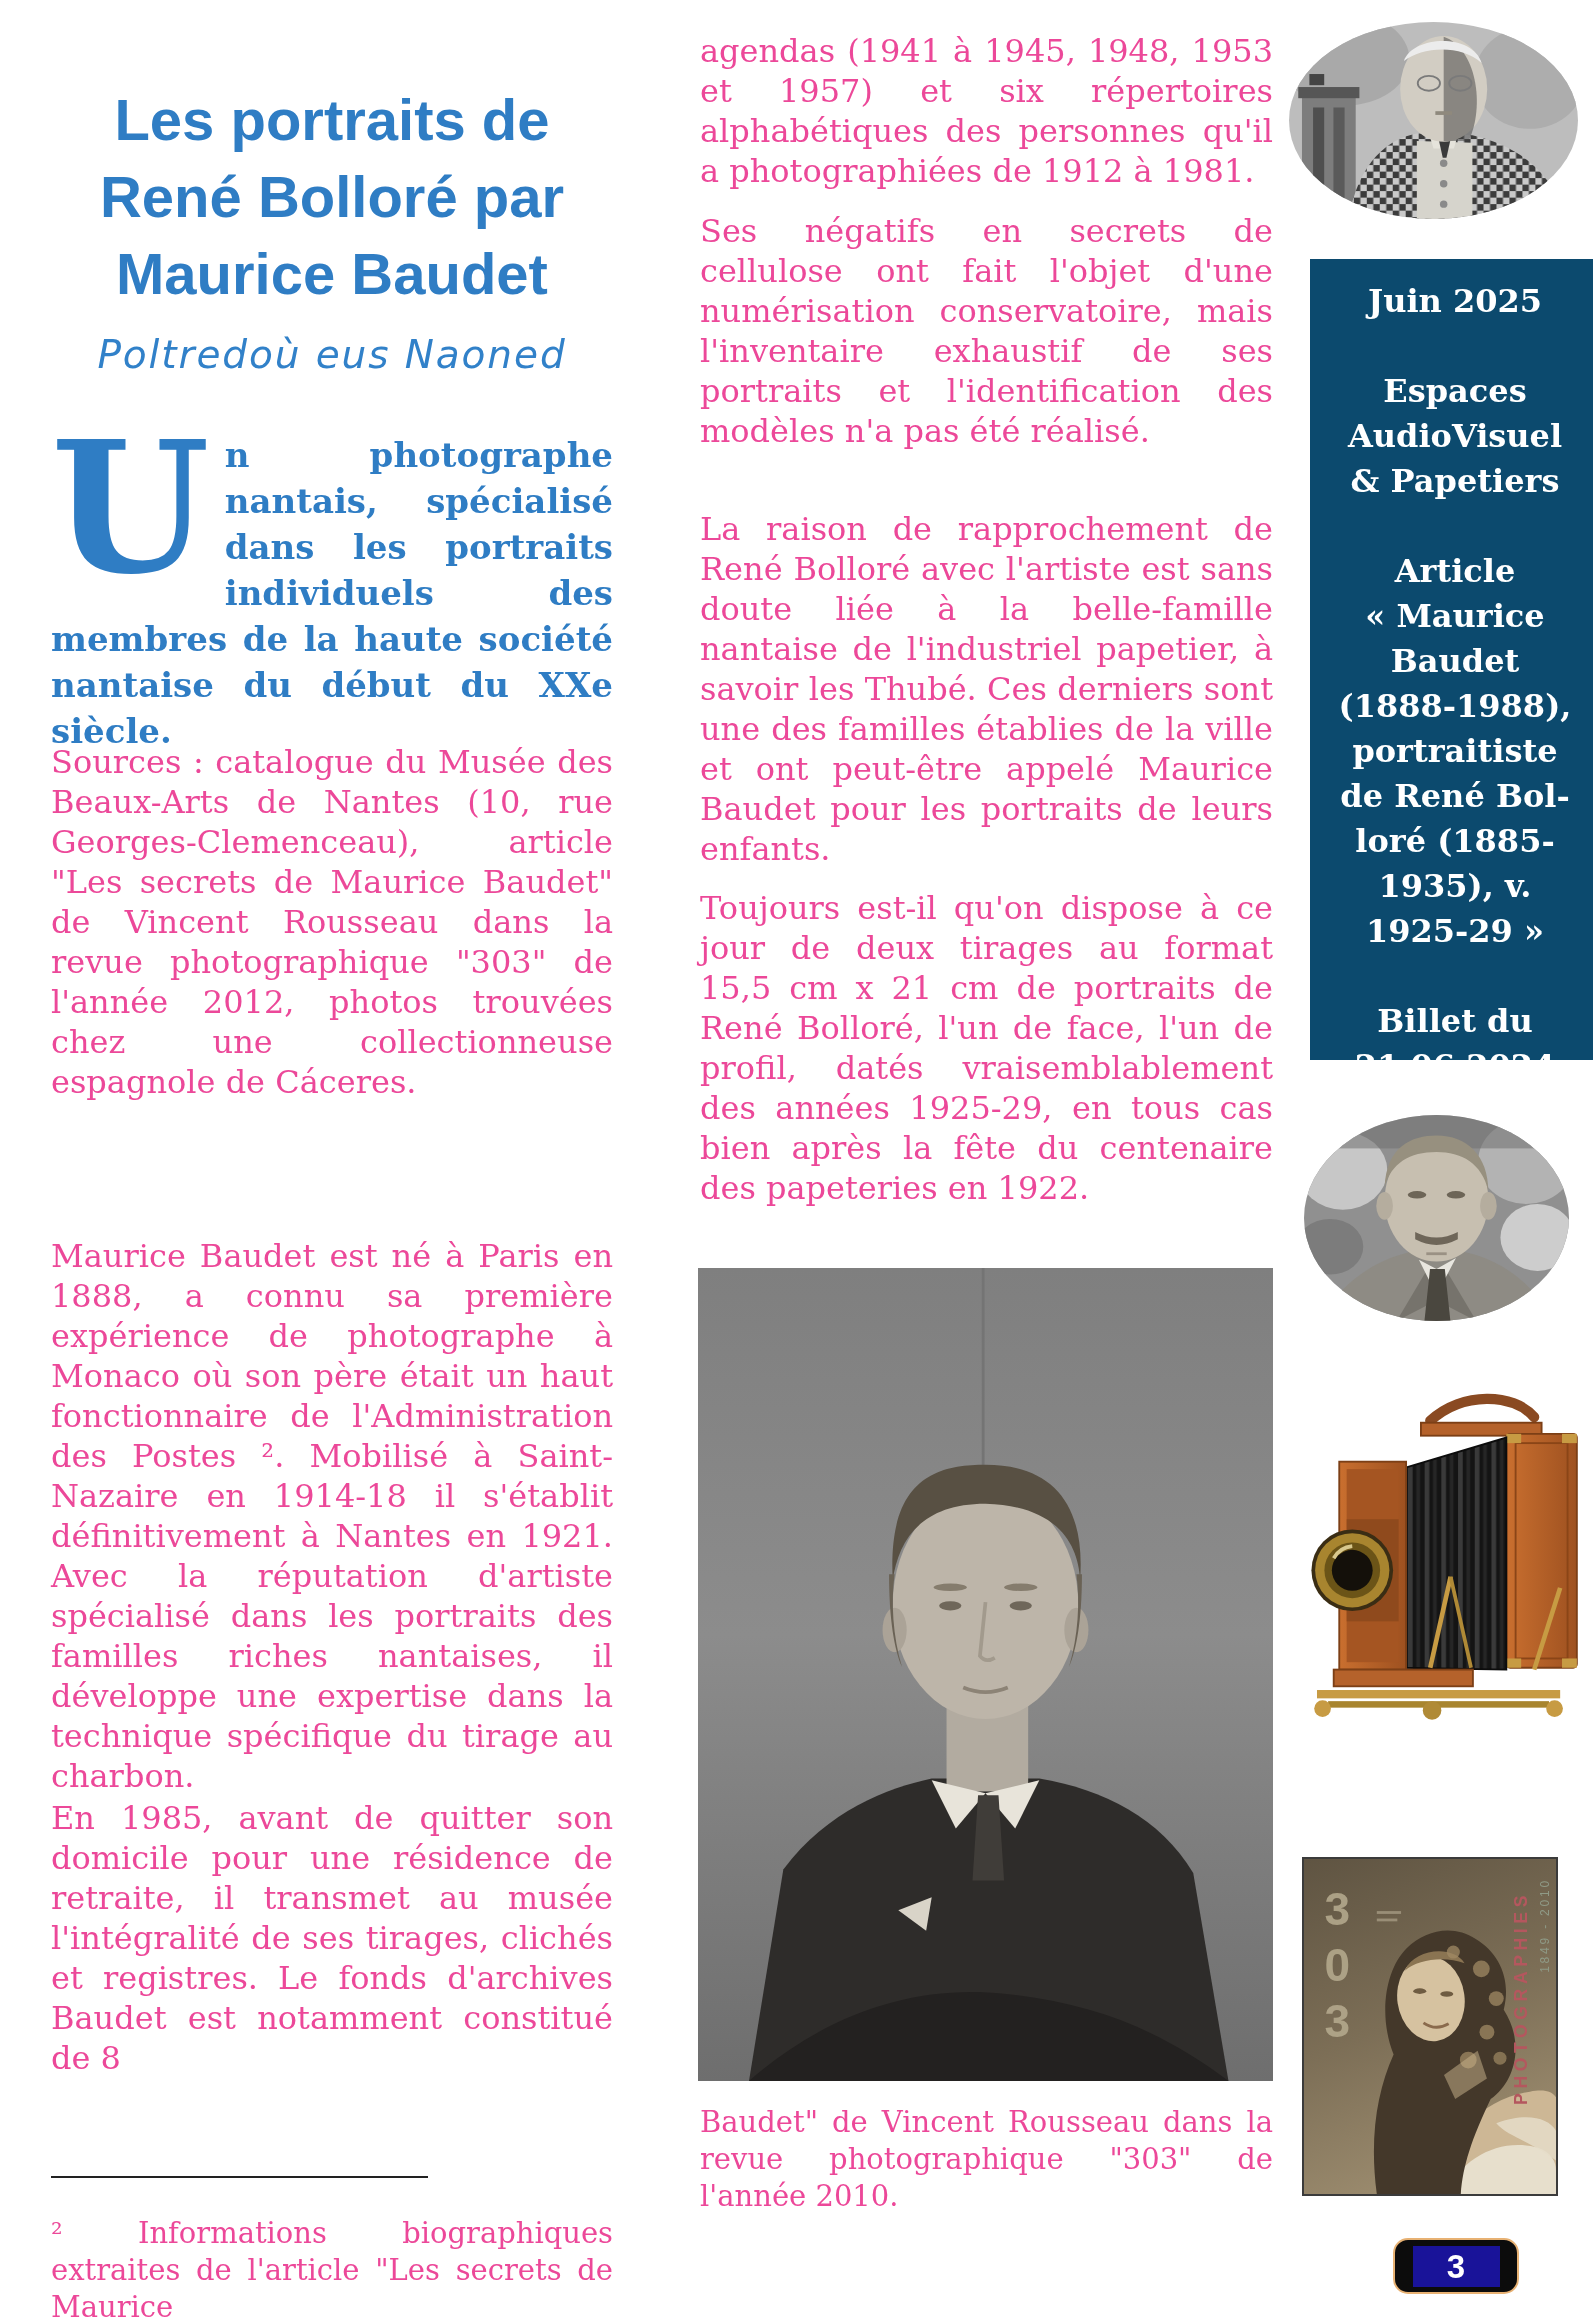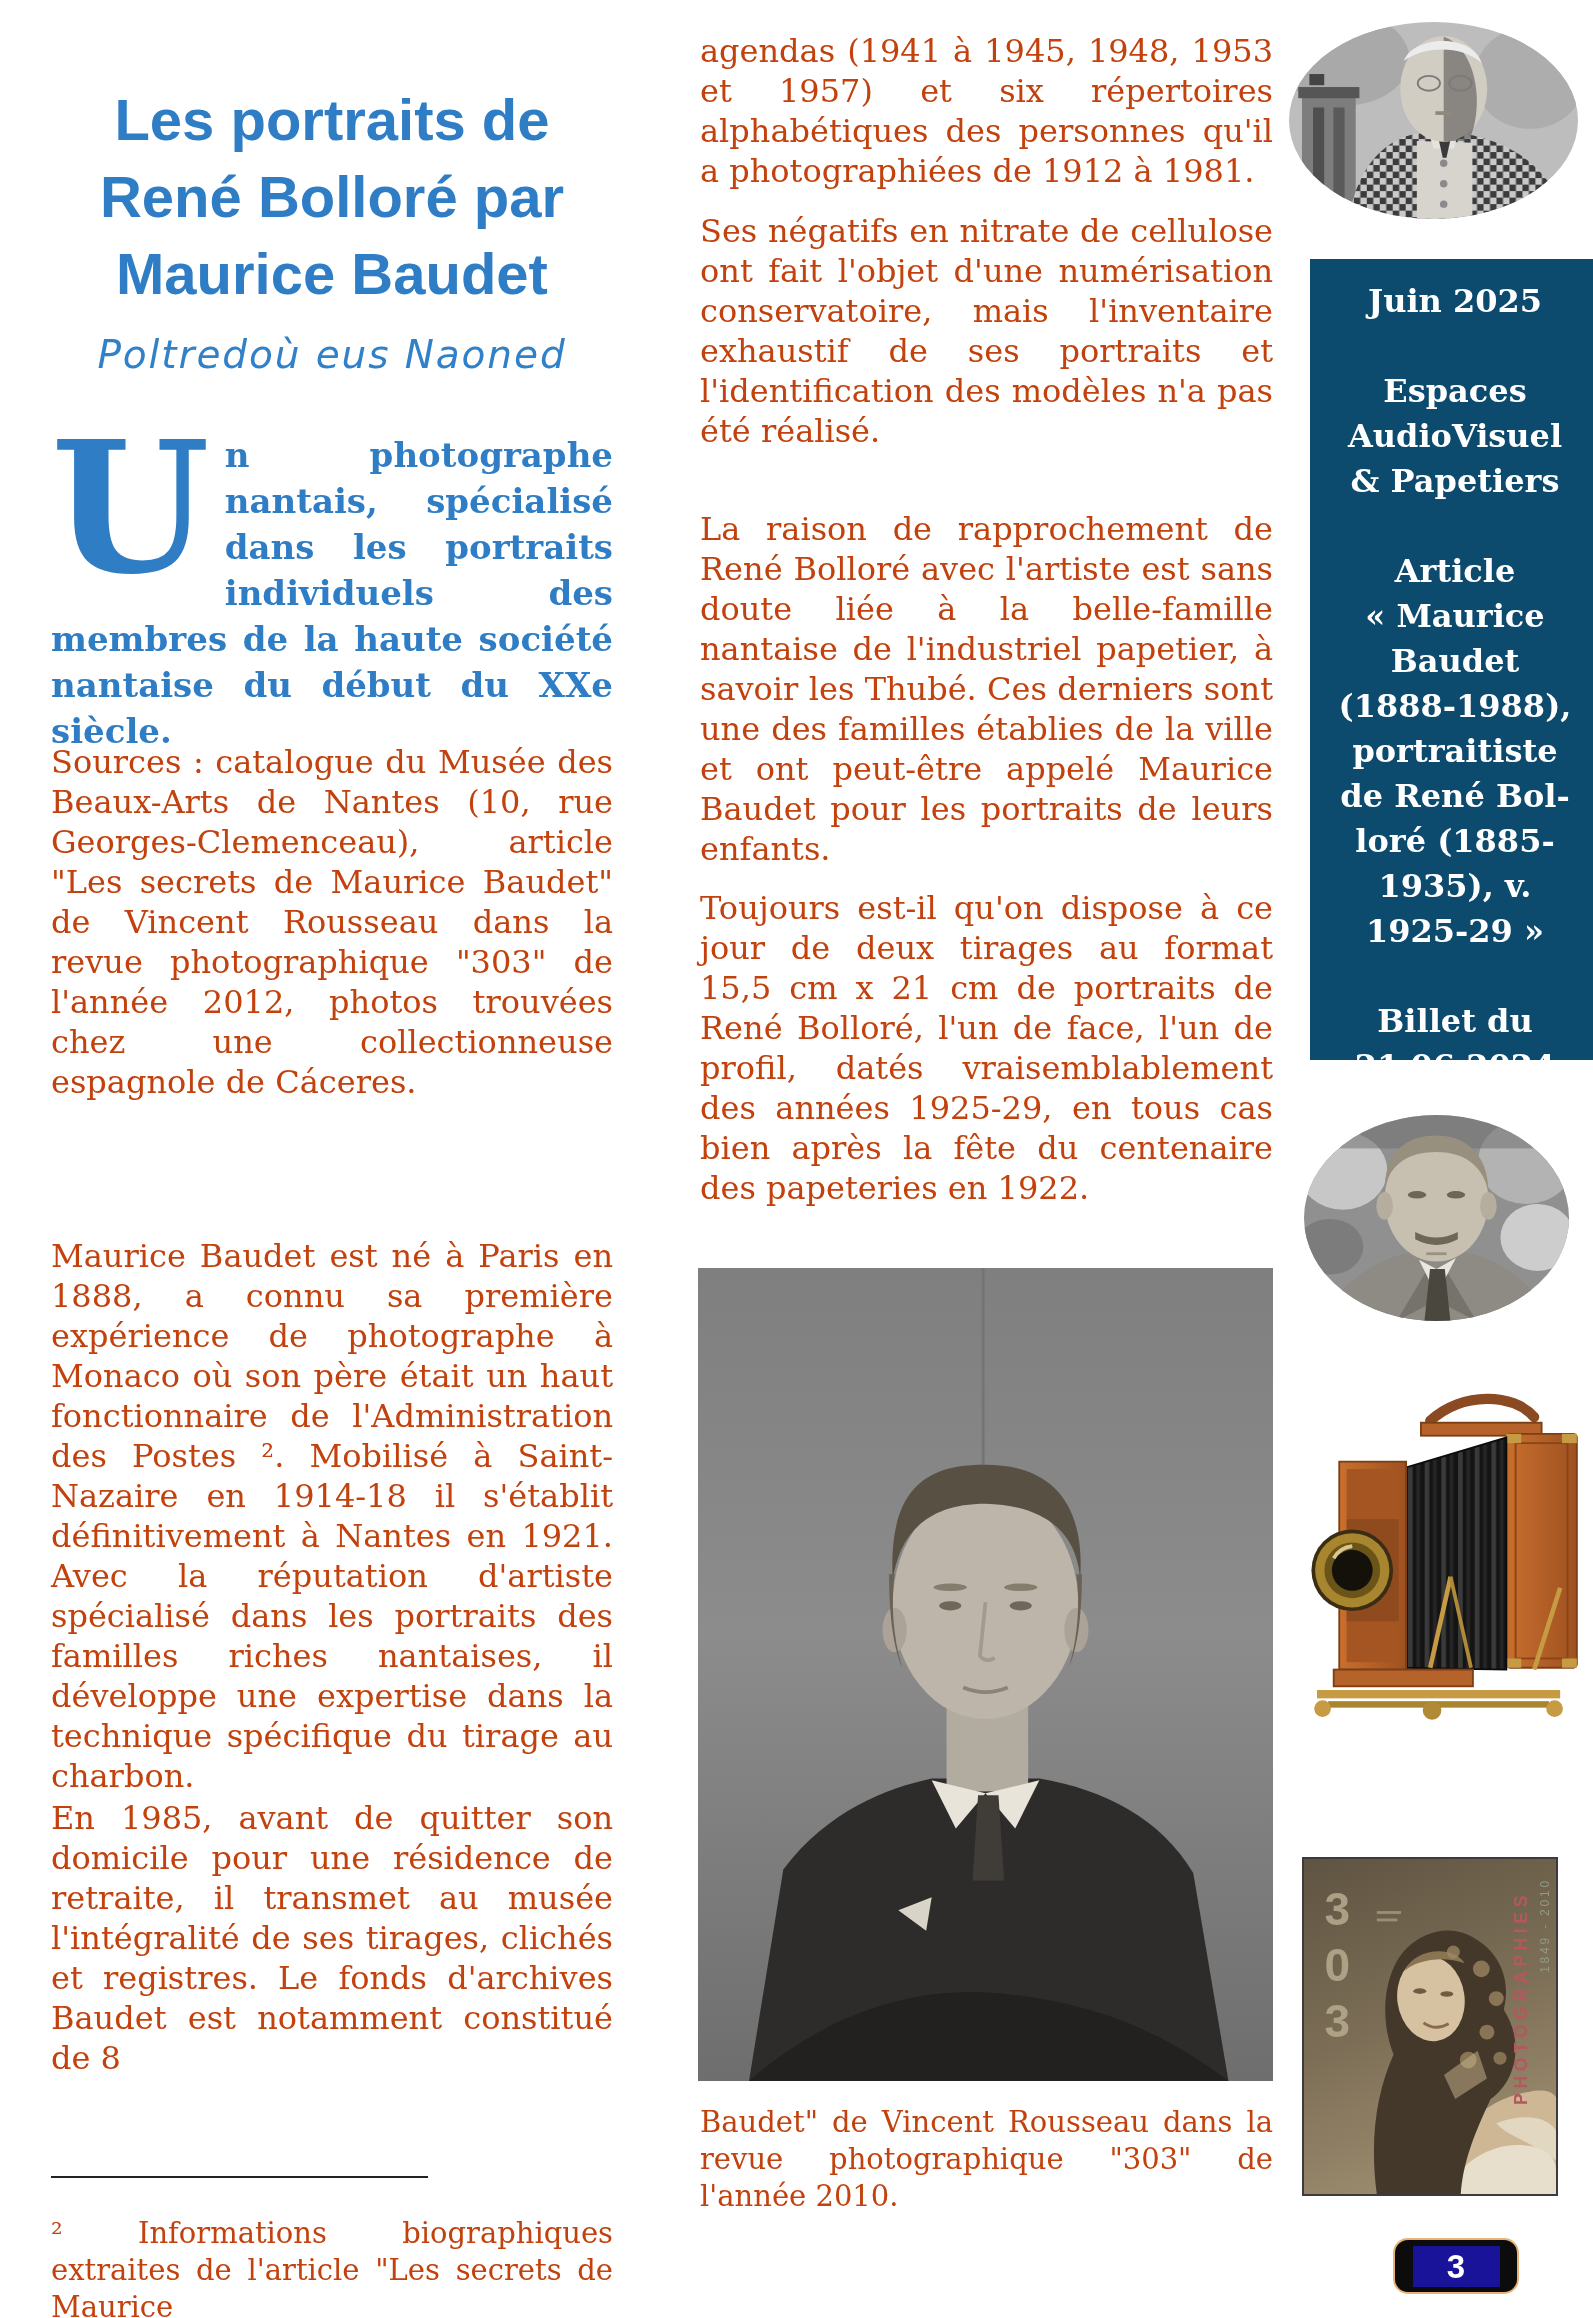--- a/index.html
+++ b/index.html
@@ -10,21 +10,21 @@
   .title{left:51px;top:35px;width:562px;text-align:center;white-space:pre-line;
          font-family:"Liberation Sans",sans-serif;font-weight:bold;
          font-size:58px;line-height:77px;color:#2f7dc4;margin-top:46px;}
   .subtitle{left:51px;top:332px;width:562px;text-align:center;
             font-family:"DejaVu Sans",sans-serif;font-style:italic;letter-spacing:1.9px;
             font-size:39px;color:#3181c9;}
   .intro{left:51px;top:432px;width:562px;text-align:justify;
          font-weight:bold;color:#2f7dc4;font-size:34px;line-height:46px;}
   .dropcap{float:left;font-size:182px;line-height:139px;height:139px;
            margin:5.6px 15px 0 0;font-weight:bold;color:#2f7dc4;}
-  .para{font-size:32px;line-height:40px;text-align:justify;color:#c2410c;}
+  .para{font-size:32px;line-height:40px;text-align:justify;color:#ec4899;}
   .p-sources{left:51px;top:742px;width:562px;}
   .banner{left:51px;top:1152px;width:562px;height:52px;background:#3e86c9;
           color:#ffffff;text-align:center;font-family:"Liberation Sans",sans-serif;
           font-weight:bold;font-size:33px;line-height:52px;
           box-shadow:2.8px 3.7px 0 rgba(130,170,210,0.35);}
   .p-baudet{left:51px;top:1236px;width:562px;}
   .p-1985{left:51px;top:1798px;width:562px;}
   .rule{left:51px;top:2176px;width:377px;border-top:2.8px solid #222;height:0;}
   .small{font-size:29px;line-height:37px;}
   .p-footnote{left:51px;top:2215px;width:562px;}
@@ -82,21 +82,21 @@
   <div class="abs para p-sources">Sources : catalogue du Musée des Beaux-Arts de Nantes (10, rue Georges-Clemenceau), article "Les secrets de Maurice Baudet" de Vincent Rousseau dans la revue photographique "303" de l'année 2012, photos trouvées chez une collectionneuse espagnole de Cáceres.</div>
 
 
   <div class="abs para p-baudet">Maurice Baudet est né à Paris en 1888, a connu sa première expérience de photographe à Monaco où son père était un haut fonctionnaire de l'Administration des Postes ². Mobilisé à Saint-Nazaire en 1914-18 il s'établit définitivement à Nantes en 1921. Avec la réputation d'artiste spécialisé dans les portraits des familles riches nantaises, il développe une expertise dans la technique spécifique du tirage au charbon.</div>
   <div class="abs para p-1985">En 1985, avant de quitter son domicile pour une résidence de retraite, il transmet au musée l'intégralité de ses tirages, clichés et registres. Le fonds d'archives Baudet est notamment constitué de 8</div>
 
   <div class="abs rule"></div>
   <div class="abs para small p-footnote">² Informations biographiques extraites de l'article "Les secrets de Maurice</div>
 
   <div class="abs para p-agendas">agendas (1941 à 1945, 1948, 1953 et 1957) et six répertoires alphabétiques des personnes qu'il a photographiées de 1912 à 1981.</div>
-  <div class="abs para p-negatifs">Ses négatifs en nitrate de cellulose ont fait l'objet d'une numérisation conservatoire, mais l'inventaire exhaustif de ses portraits et l'identification des modèles n'a pas été réalisé.</div>
+  <div class="abs para p-negatifs">Ses négatifs en secrets de cellulose ont fait l'objet d'une numérisation conservatoire, mais l'inventaire exhaustif de ses portraits et l'identification des modèles n'a pas été réalisé.</div>
   <div class="abs para p-raison">La raison de rapprochement de René Bolloré avec l'artiste est sans doute liée à la belle-famille nantaise de l'industriel papetier, à savoir les Thubé. Ces derniers sont une des familles établies de la ville et ont peut-être appelé Maurice Baudet pour les portraits de leurs enfants.</div>
   <div class="abs para p-toujours">Toujours est-il qu'on dispose à ce jour de deux tirages au format 15,5 cm x 21 cm de portraits de René Bolloré, l'un de face, l'un de profil, datés vraisemblablement des années 1925-29, en tous cas bien après la fête du centenaire des papeteries en 1922.</div>
 
   <div class="abs photo">
     <svg viewBox="0 0 620 876" preserveAspectRatio="none">
       <defs>
         <linearGradient id="pbg" x1="0" y1="0" x2="0" y2="1">
           <stop offset="0" stop-color="#7f7f7f"></stop>
           <stop offset="0.45" stop-color="#8c8c8c"></stop>
           <stop offset="1" stop-color="#6e6e6e"></stop>

